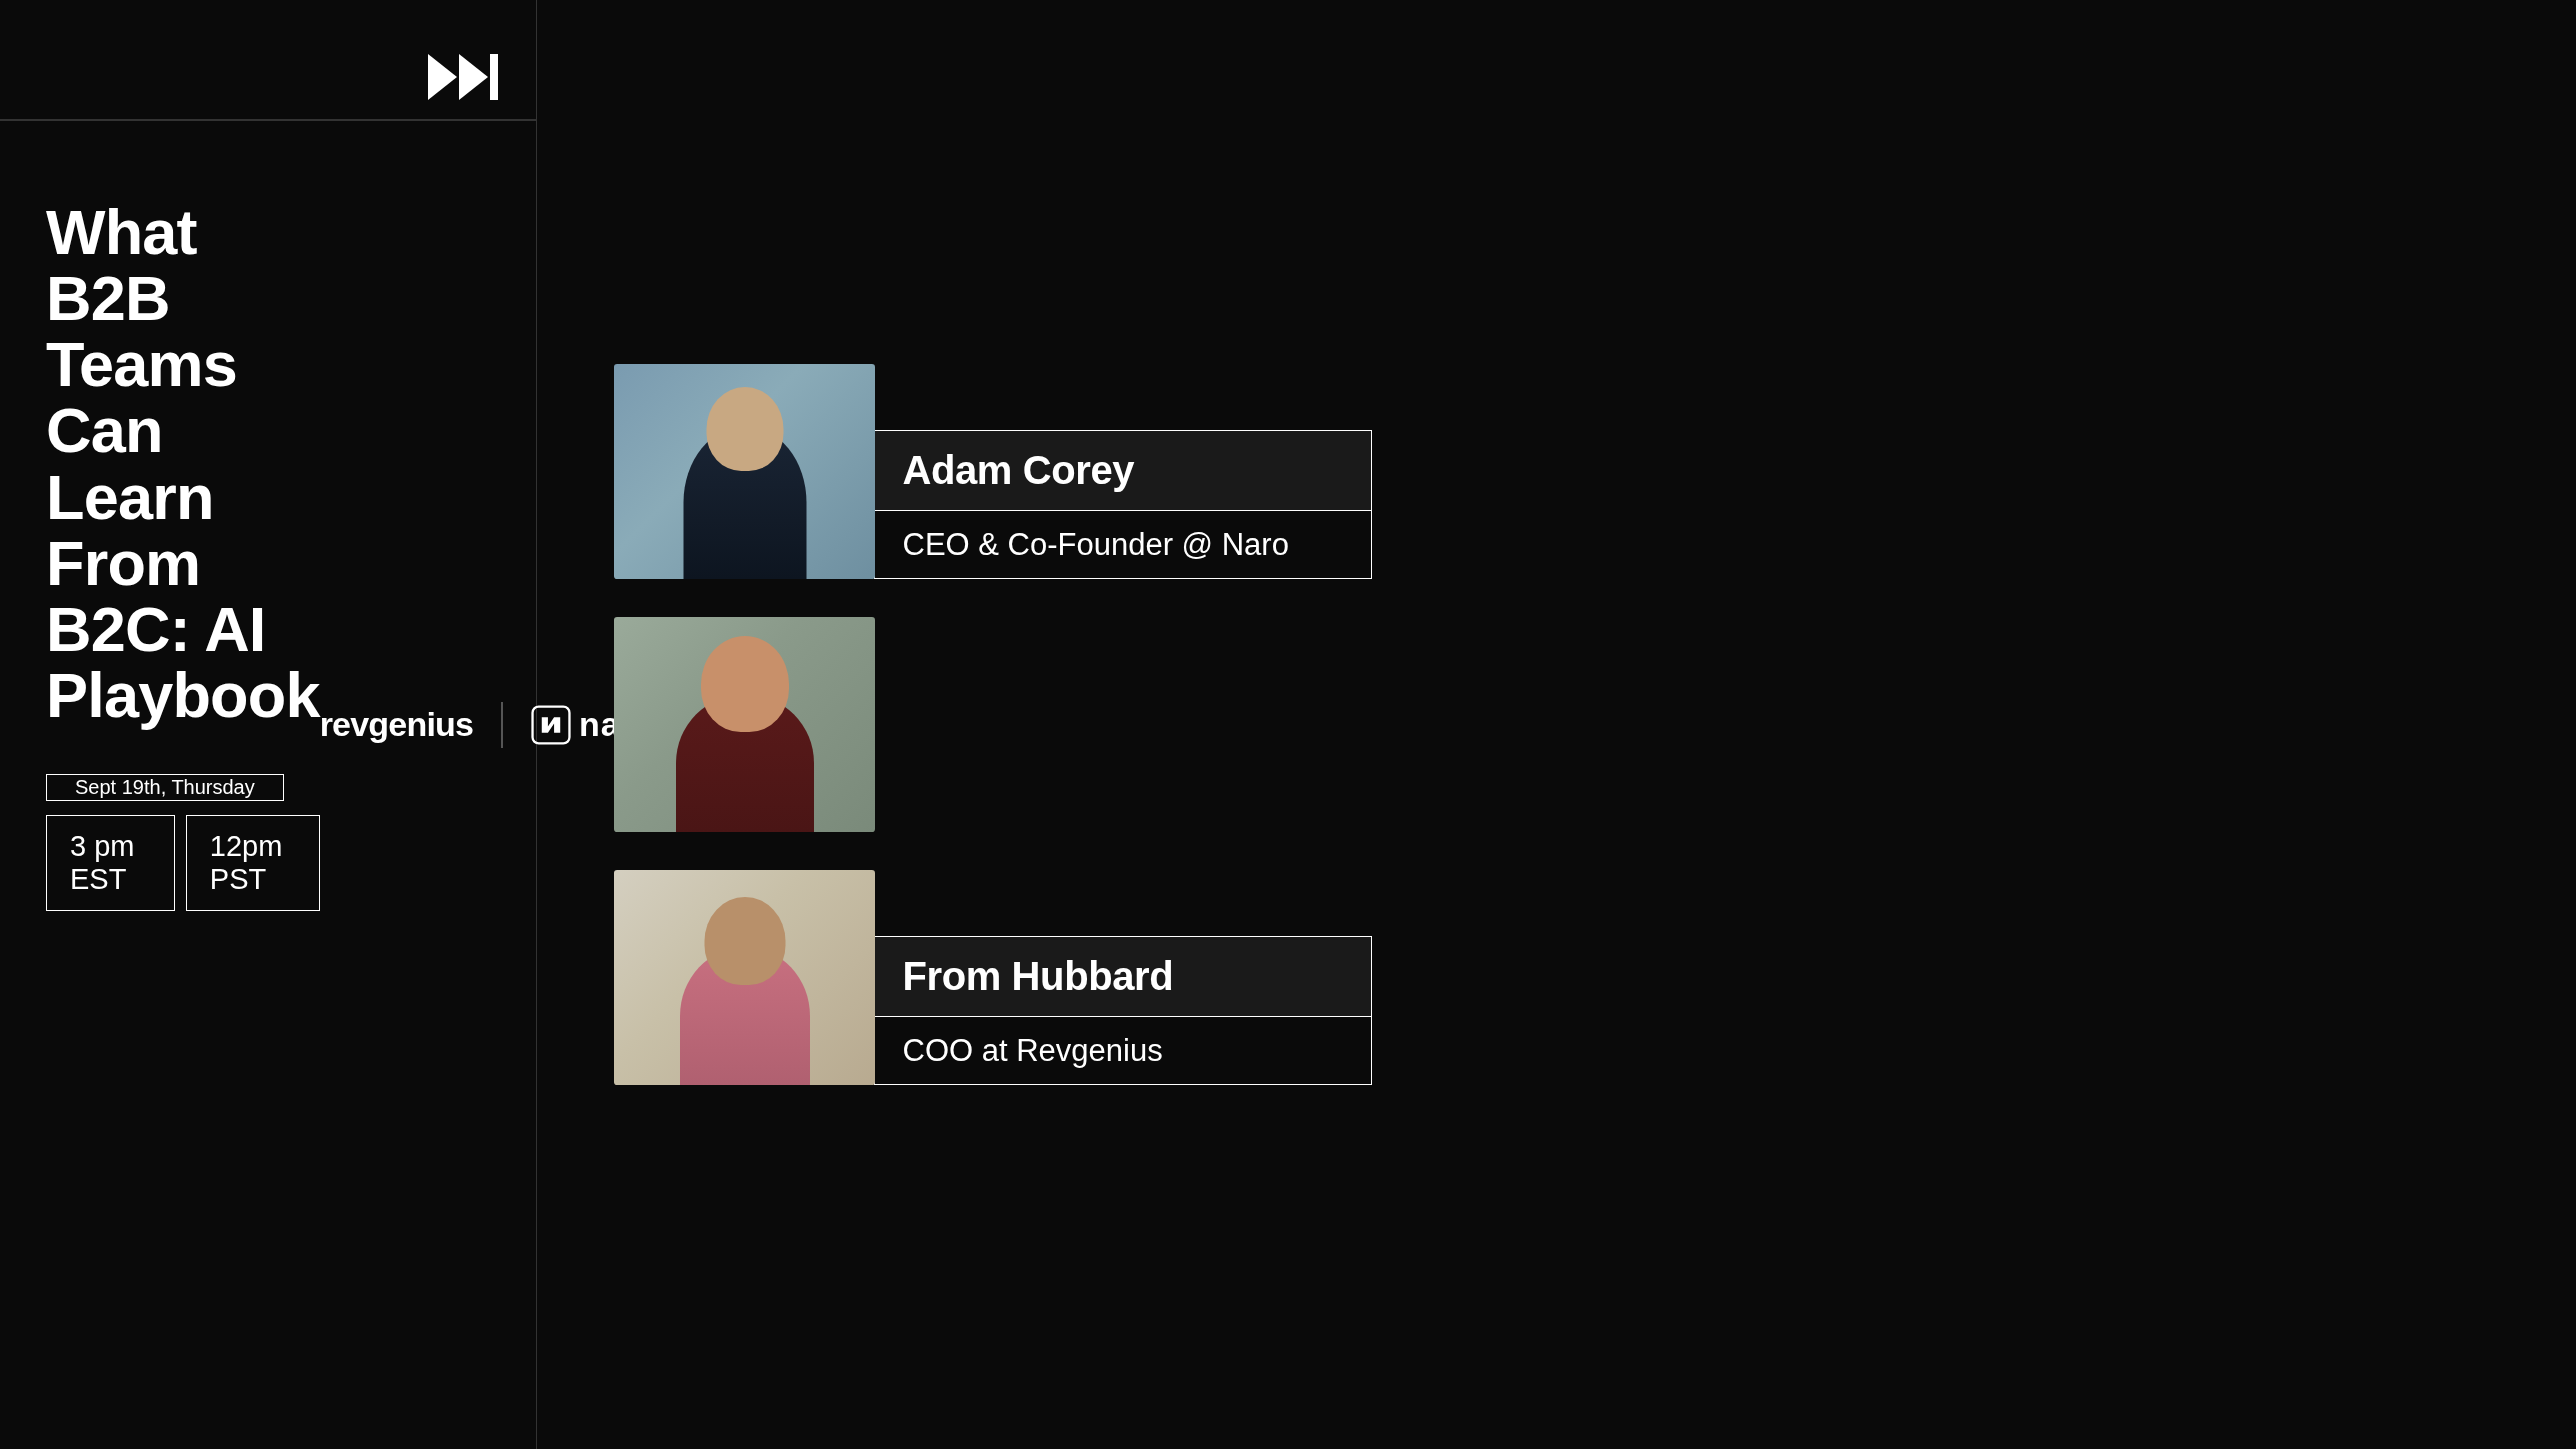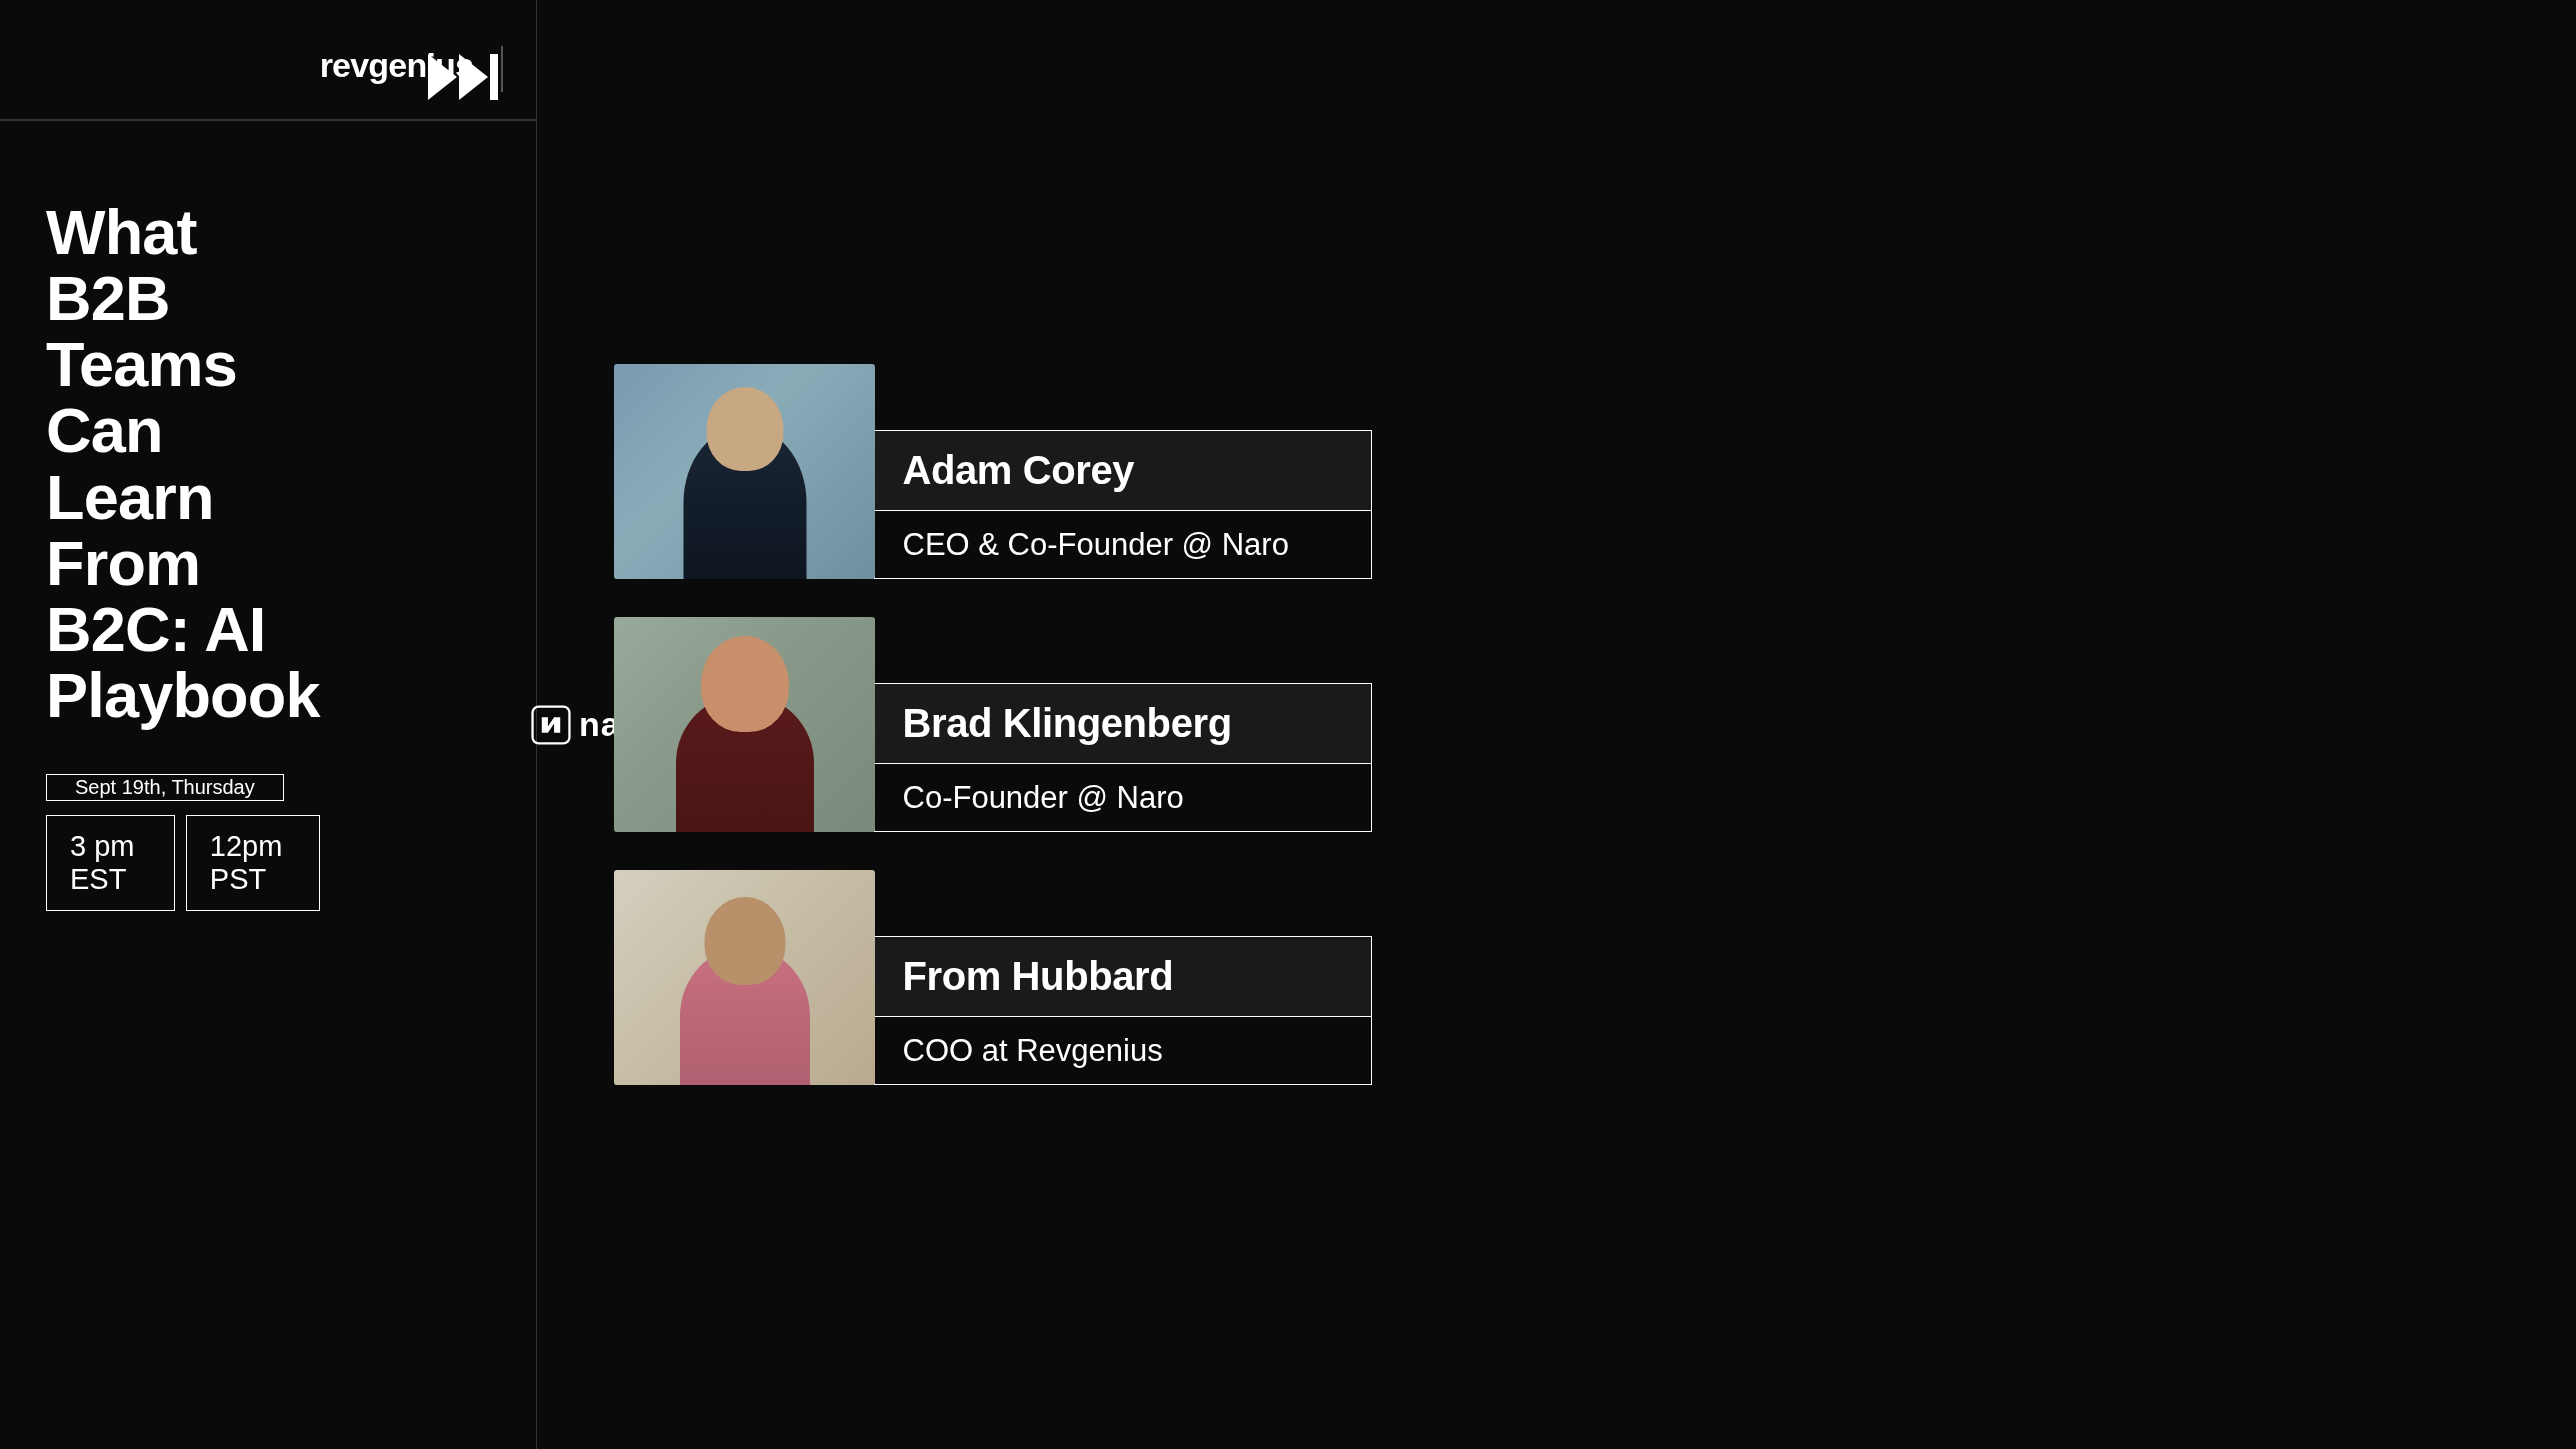--- a/index.html
+++ b/index.html
@@ -97,20 +97,21 @@
       border: 1.5px solid #ffffff;
       padding: 14px 23px;
       font-size: 29px;
       font-weight: 400;
       color: #ffffff;
       font-family: Arial, sans-serif;
     }
 
     .left-footer {
       display: flex;
+      align-items: center;
       gap: 28px;
     }
 
     .revgenius-logo {
       font-size: 34px;
       font-weight: 900;
       color: #ffffff;
       font-family: 'Arial Black', Arial, sans-serif;
       letter-spacing: -0.8px;
     }
@@ -372,28 +373,20 @@
         <div class="speaker-name-box">
           <span class="speaker-name">Adam Corey</span>
         </div>
         <div class="speaker-role-box">
           <span class="speaker-role">CEO &amp; Co-Founder @ Naro</span>
         </div>
       </div>
     </div>
     <div class="speaker-card">
       <div class="speaker-photo photo-brad"></div>
-      <div class="speaker-info">
-        <div class="speaker-name-box">
-          <span class="speaker-name">Brad Klingenberg</span>
-        </div>
-        <div class="speaker-role-box">
-          <span class="speaker-role">Co-Founder @ Naro</span>
-        </div>
-      </div>
     </div>
     <div class="speaker-card">
       <div class="speaker-photo photo-jason"></div>
       <div class="speaker-info">
         <div class="speaker-name-box">
           <span class="speaker-name">From Hubbard</span>
         </div>
         <div class="speaker-role-box">
           <span class="speaker-role">COO at Revgenius</span>
         </div>

